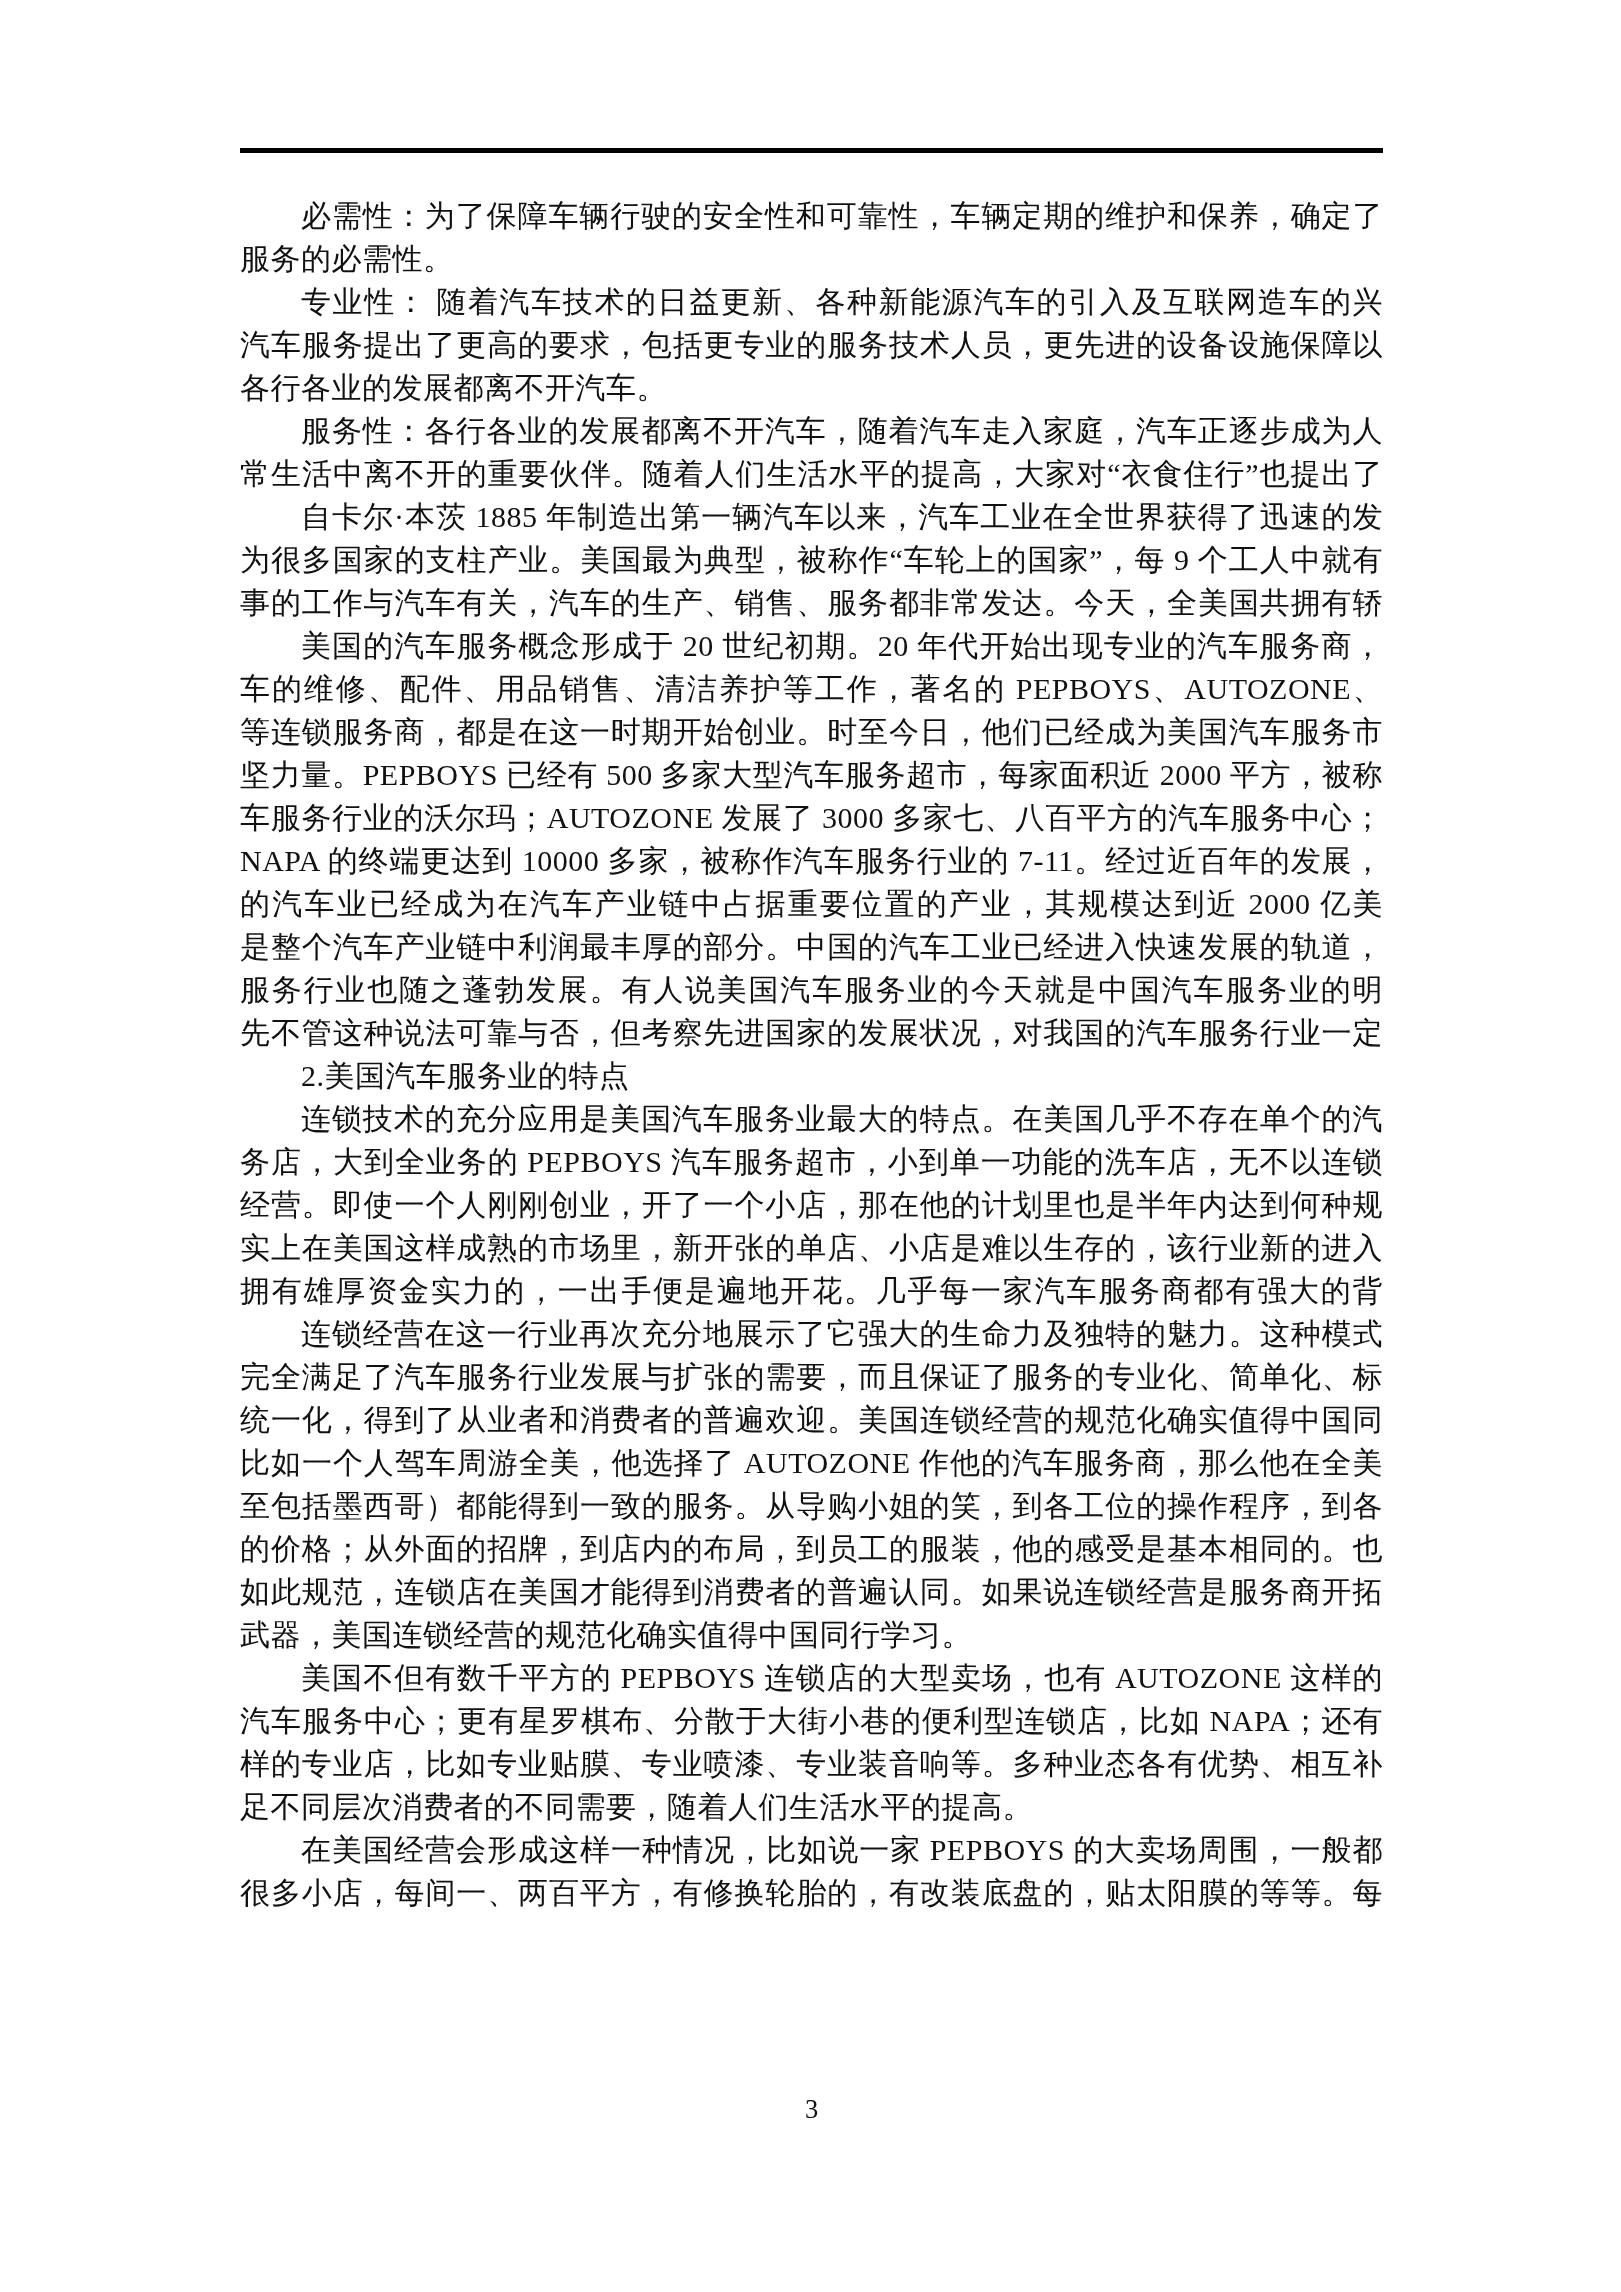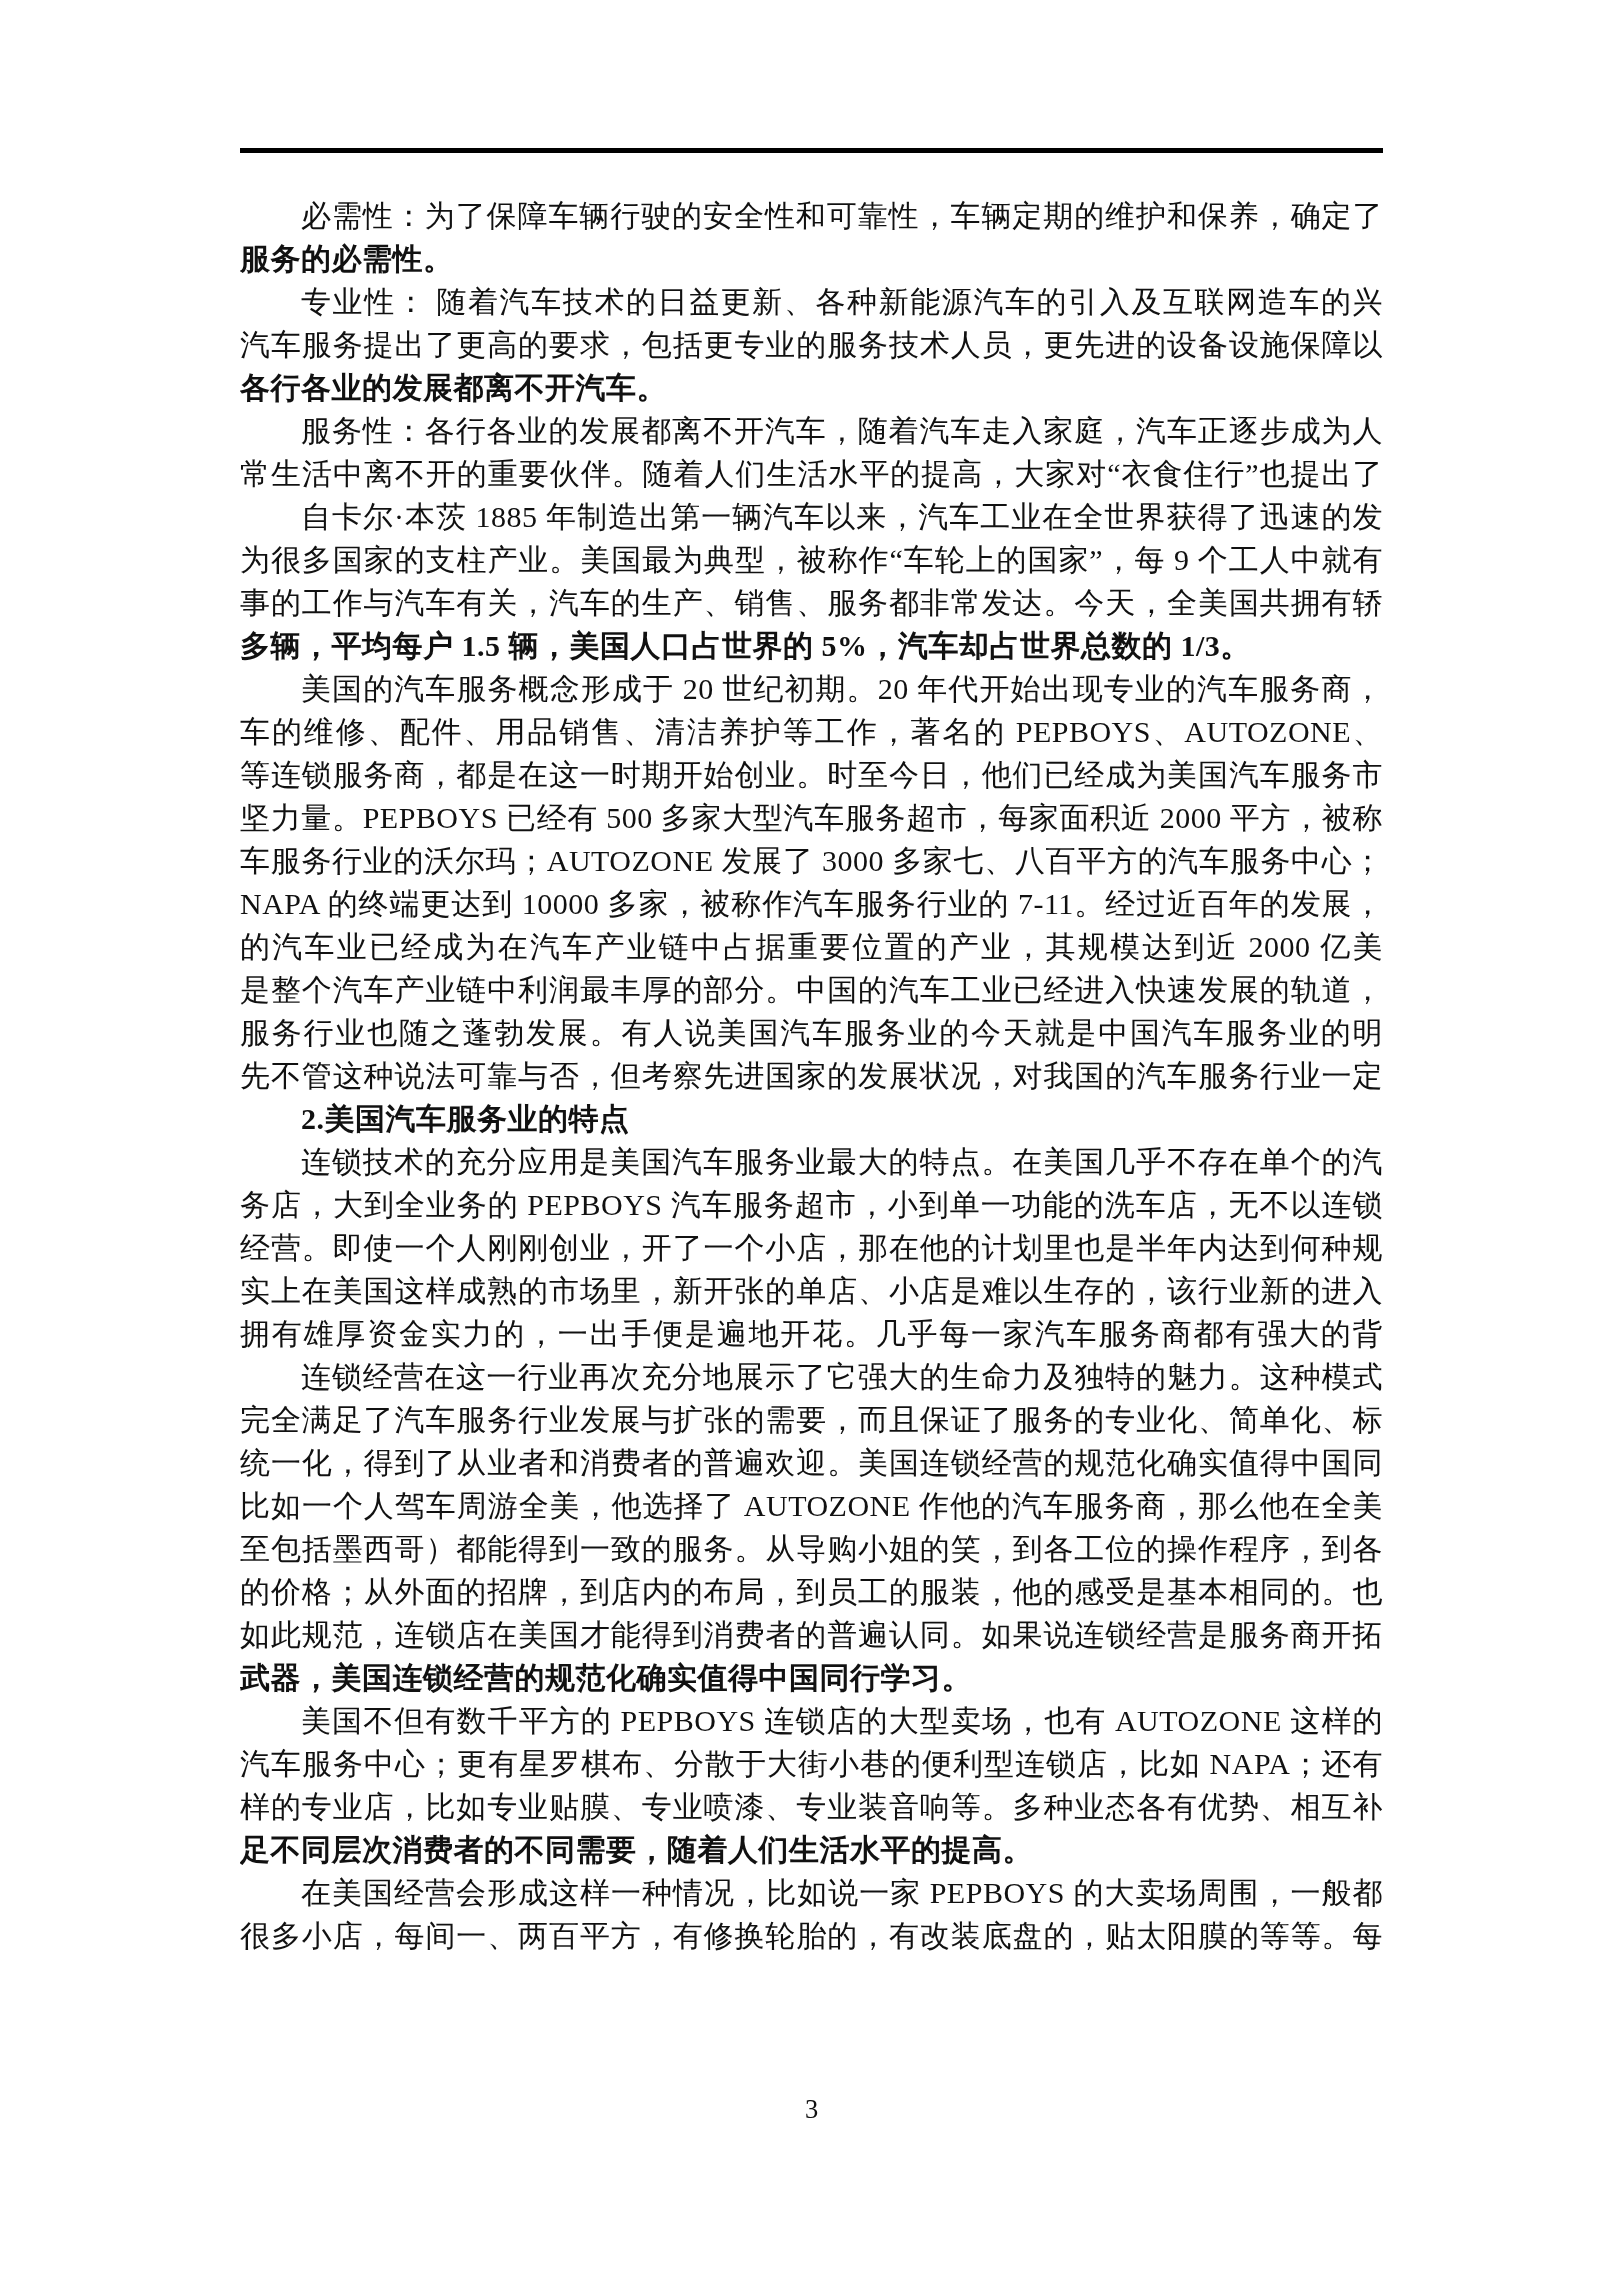--- a/index.html
+++ b/index.html
@@ -35,21 +35,20 @@
     line-height: 43px;
     font-size: 30px;
     letter-spacing: 0.5px;
     text-align: justify;
     text-align-last: justify;
     overflow: hidden;
   }
   .line.last {
     text-align: left;
     text-align-last: left;
-    font-weight: bold;
   }
   .line.indent {
     text-indent: 61px;
   }
   .page-number {
     position: absolute;
     left: 240px;
     top: 2092px;
     width: 1143px;
     text-align: center;
@@ -67,21 +66,20 @@
       <div class="line indent">必需性：为了保障车辆行驶的安全性和可靠性，车辆定期的维护和保养，确定了汽车</div>
       <div class="line last">服务的必需性。</div>
       <div class="line indent">专业性： 随着汽车技术的日益更新、各种新能源汽车的引入及互联网造车的兴起，对</div>
       <div class="line">汽车服务提出了更高的要求，包括更专业的服务技术人员，更先进的设备设施保障以及与时</div>
       <div class="line last">各行各业的发展都离不开汽车。</div>
       <div class="line indent">服务性：各行各业的发展都离不开汽车，随着汽车走入家庭，汽车正逐步成为人们日</div>
       <div class="line">常生活中离不开的重要伙伴。随着人们生活水平的提高，大家对“衣食住行”也提出了更高的</div>
       <div class="line indent">自卡尔·本茨 1885 年制造出第一辆汽车以来，汽车工业在全世界获得了迅速的发展，成</div>
       <div class="line">为很多国家的支柱产业。美国最为典型，被称作“车轮上的国家”，每 9 个工人中就有一人从</div>
       <div class="line">事的工作与汽车有关，汽车的生产、销售、服务都非常发达。今天，全美国共拥有轿车一亿</div>
-      <div class="line last">多辆，平均每户 1.5 辆，美国人口占世界的 5%，汽车却占世界总数的 1/3。</div>
       <div class="line indent">美国的汽车服务概念形成于 20 世纪初期。20 年代开始出现专业的汽车服务商，从事汽</div>
       <div class="line">车的维修、配件、用品销售、清洁养护等工作，著名的 PEPBOYS、AUTOZONE、NAPA</div>
       <div class="line">等连锁服务商，都是在这一时期开始创业。时至今日，他们已经成为美国汽车服务市场的中</div>
       <div class="line">坚力量。PEPBOYS 已经有 500 多家大型汽车服务超市，每家面积近 2000 平方，被称作汽</div>
       <div class="line">车服务行业的沃尔玛；AUTOZONE 发展了 3000 多家七、八百平方的汽车服务中心；而</div>
       <div class="line">NAPA 的终端更达到 10000 多家，被称作汽车服务行业的 7-11。经过近百年的发展，美国</div>
       <div class="line">的汽车业已经成为在汽车产业链中占据重要位置的产业，其规模达到近 2000 亿美元，而且</div>
       <div class="line">是整个汽车产业链中利润最丰厚的部分。中国的汽车工业已经进入快速发展的轨道，而汽车</div>
       <div class="line">服务行业也随之蓬勃发展。有人说美国汽车服务业的今天就是中国汽车服务业的明天，我们</div>
       <div class="line">先不管这种说法可靠与否，但考察先进国家的发展状况，对我国的汽车服务行业一定会有所</div>

